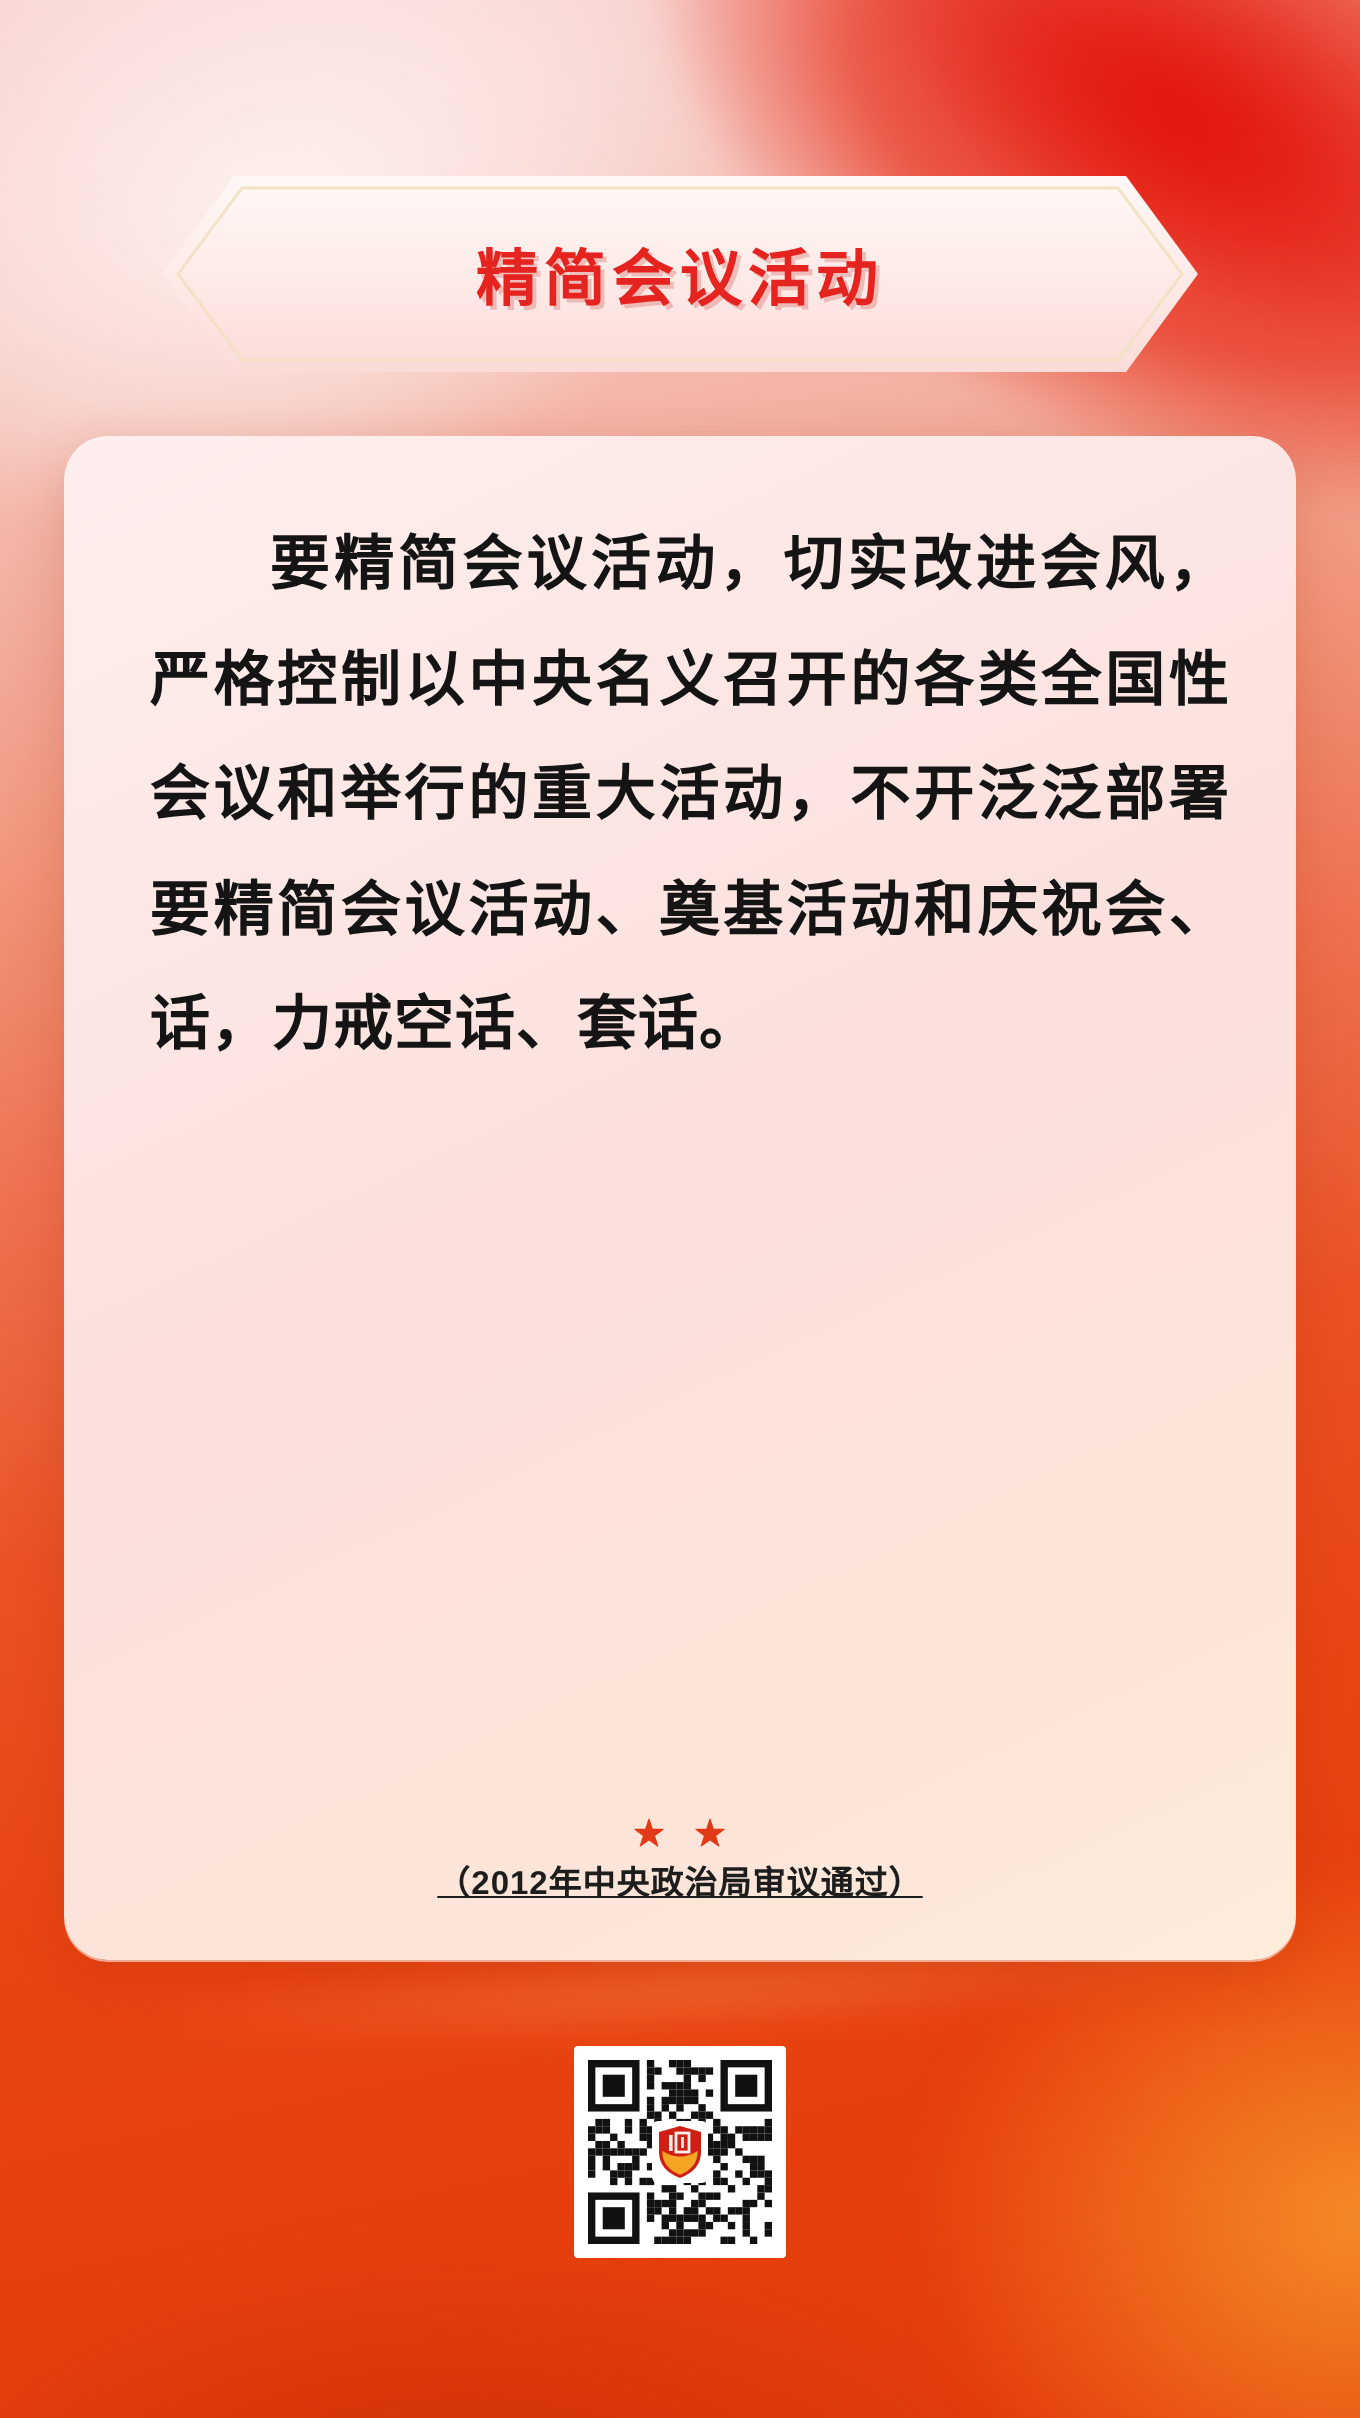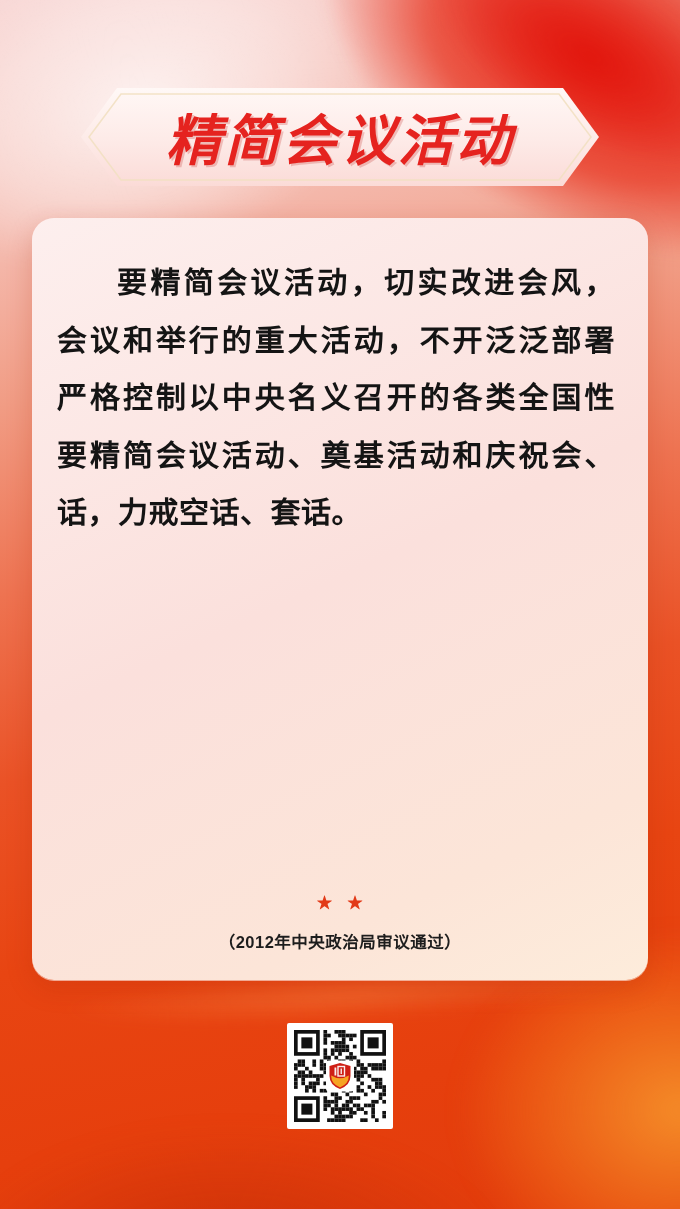--- a/index.html
+++ b/index.html
@@ -45,46 +45,46 @@
     position:absolute; left:-60px; top:960px; width:820px; height:70px;
     background:radial-gradient(50% 50% at 50% 50%, rgba(255,160,90,.35) 0%, rgba(255,160,90,0) 70%);
     transform:rotate(-3deg); filter:blur(6px);
   }
 
   
   .banner{ position:absolute; left:80px; top:88px; width:520px; height:98px; }
   .banner svg{ position:absolute; left:0; top:0; }
   .banner-title{
     position:absolute; inset:0; display:flex; align-items:center; justify-content:center;
-    color:#e5231f; font-size:55px; font-weight:900; letter-spacing:3px;
-    text-shadow:2px 2px 0 rgba(185,25,18,.22); padding-bottom:2px;font-style:italic;
+    color:#e5231f; font-size:31px; font-weight:900; letter-spacing:3px;
+    text-shadow:2px 2px 0 rgba(185,25,18,.22); padding-bottom:2px;
   }
 
   
   .card{
     position:absolute; left:32px; top:218px; width:616px; height:762px;
     border-radius:22px;
     background:linear-gradient(155deg, #fdefee 0%, #fbe0dc 48%, #fce5d8 82%, #fdecdb 100%);
     box-shadow:0 1px 0 rgba(255,255,255,.55), 0 8px 26px rgba(170,35,8,.22);
   }
-  .card-body{ padding:36px 33px 0 25px; }
+  .card-body{ padding:36px 33px 0 25px;margin-left:18px; }
   .body-line{
     color:#141414; font-size:30px; font-weight:700; line-height:57.6px;
     text-align:justify; text-align-last:justify; letter-spacing:.5px;
   }
   .body-line.first{ text-indent:2em; }
   .body-line.last{ text-align-last:left; }
 
   .card-footer{ position:absolute; left:0; right:0; bottom:26px; text-align:center; }
   .footer-source{
     display:flex; align-items:center; justify-content:center; gap:15px;
     color:#df170e; font-weight:800; font-size:19px; line-height:27px; letter-spacing:.5px;
   }
   .star{ color:#e23a18; font-size:15px; line-height:1; transform:translateY(1px); }
-  .footer-note{ margin-top:21px; color:#1d1d1d; font-size:16.5px; font-weight:700; line-height:24px; letter-spacing:.5px; }
+  .footer-note{ margin-top:6px; color:#1d1d1d; font-size:16.5px; font-weight:700; line-height:24px; letter-spacing:.5px;text-decoration:underline; }
 
   
   .qr-box{
     position:absolute; left:287px; top:1023px; width:106px; height:106px;
     background:#fff; padding:7px; border-radius:2px;
   }
   .qr-box svg{ display:block; }
   .qr-logo{
     position:absolute; left:50%; top:50%; transform:translate(-50%,-50%);
     width:28px; height:31px; background:#fff; border-radius:3px;
@@ -113,22 +113,22 @@
       </defs>
       <polygon points="1,49 37,0 483,0 519,49 483,98 37,98" fill="url(#bnr)"></polygon>
       <polygon points="9,49 41,6 479,6 511,49 479,92 41,92" fill="none" stroke="#f2e0c2" stroke-width="1.5" opacity="0.9"></polygon>
     </svg>
     <div class="banner-title">精简会议活动</div>
   </div>
 
   <div class="card">
     <div class="card-body">
       <div class="body-line first">要精简会议活动，切实改进会风，</div>
+      <div class="body-line">严格控制以中央名义召开的各类全国性</div>
       <div class="body-line">会议和举行的重大活动，不开泛泛部署</div>
-      <div class="body-line">严格控制以中央名义召开的各类全国性</div>
       <div class="body-line">要精简会议活动、奠基活动和庆祝会、</div>
       <div class="body-line last">话，力戒空话、套话。</div>
     </div>
 
     <div class="card-footer">
       <div class="footer-source">
         <span class="star">★</span>
         <span class="star">★</span>
       </div>
       <div class="footer-note">（2012年中央政治局审议通过）</div>

